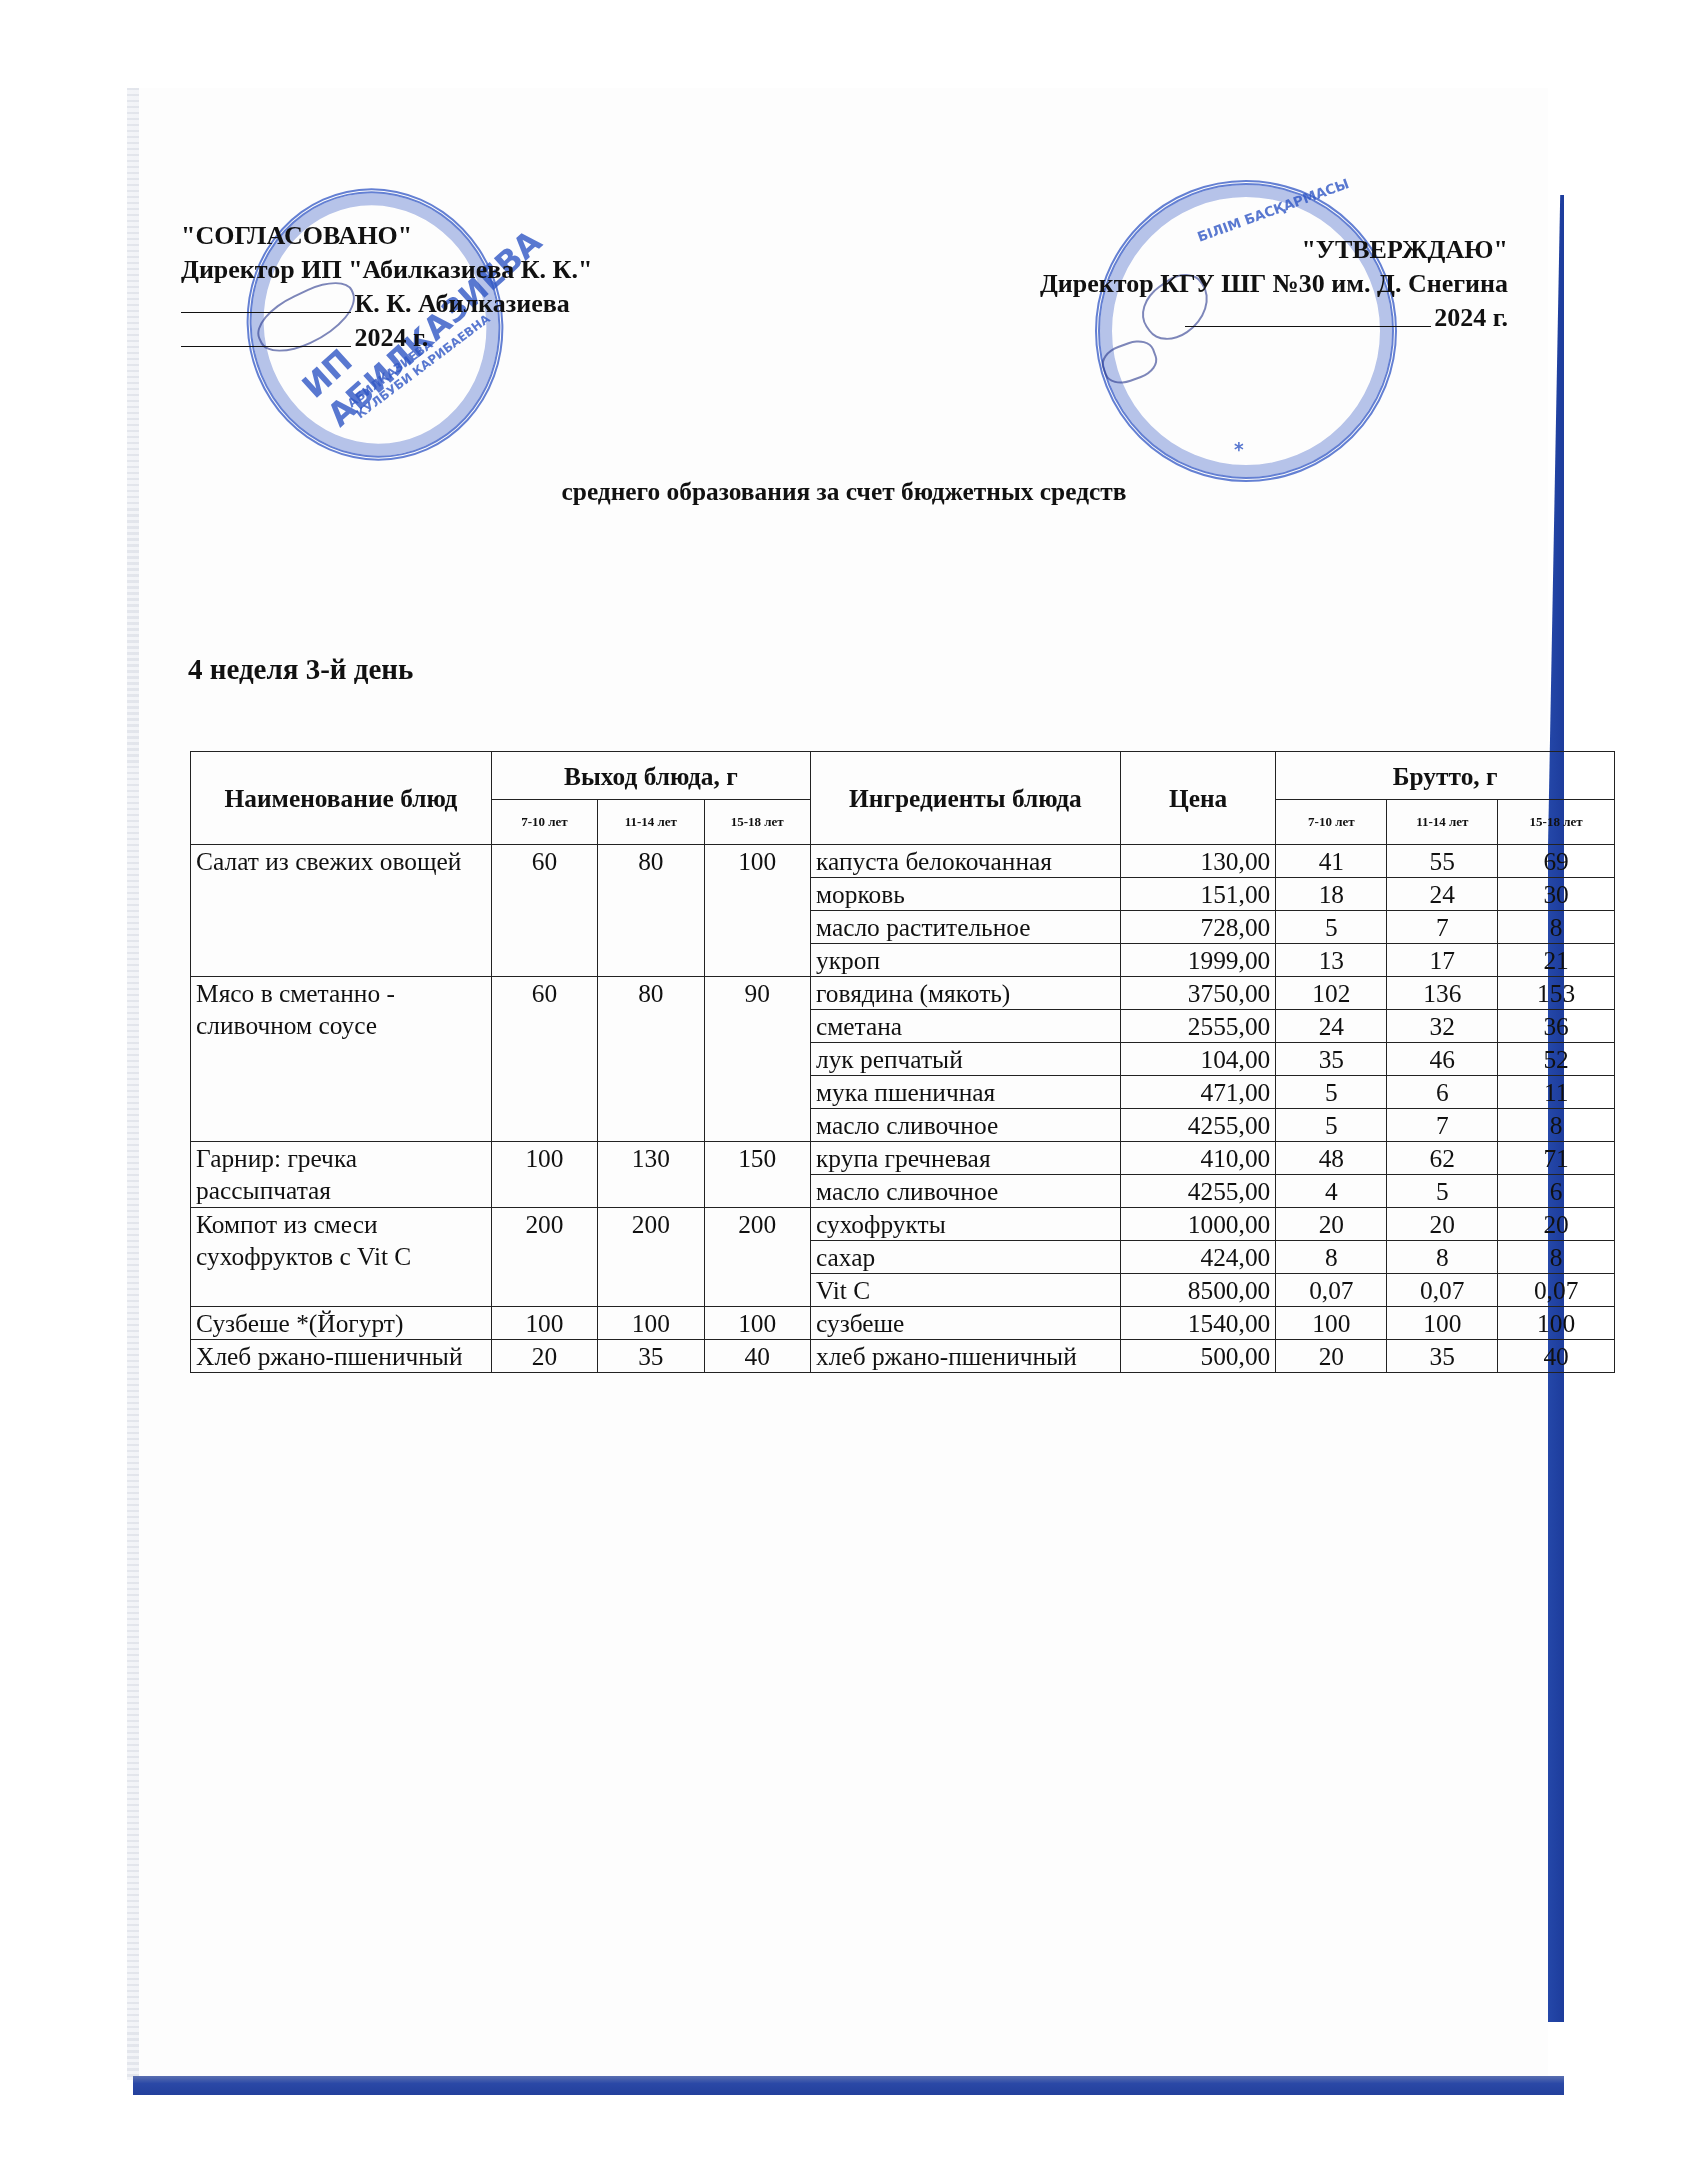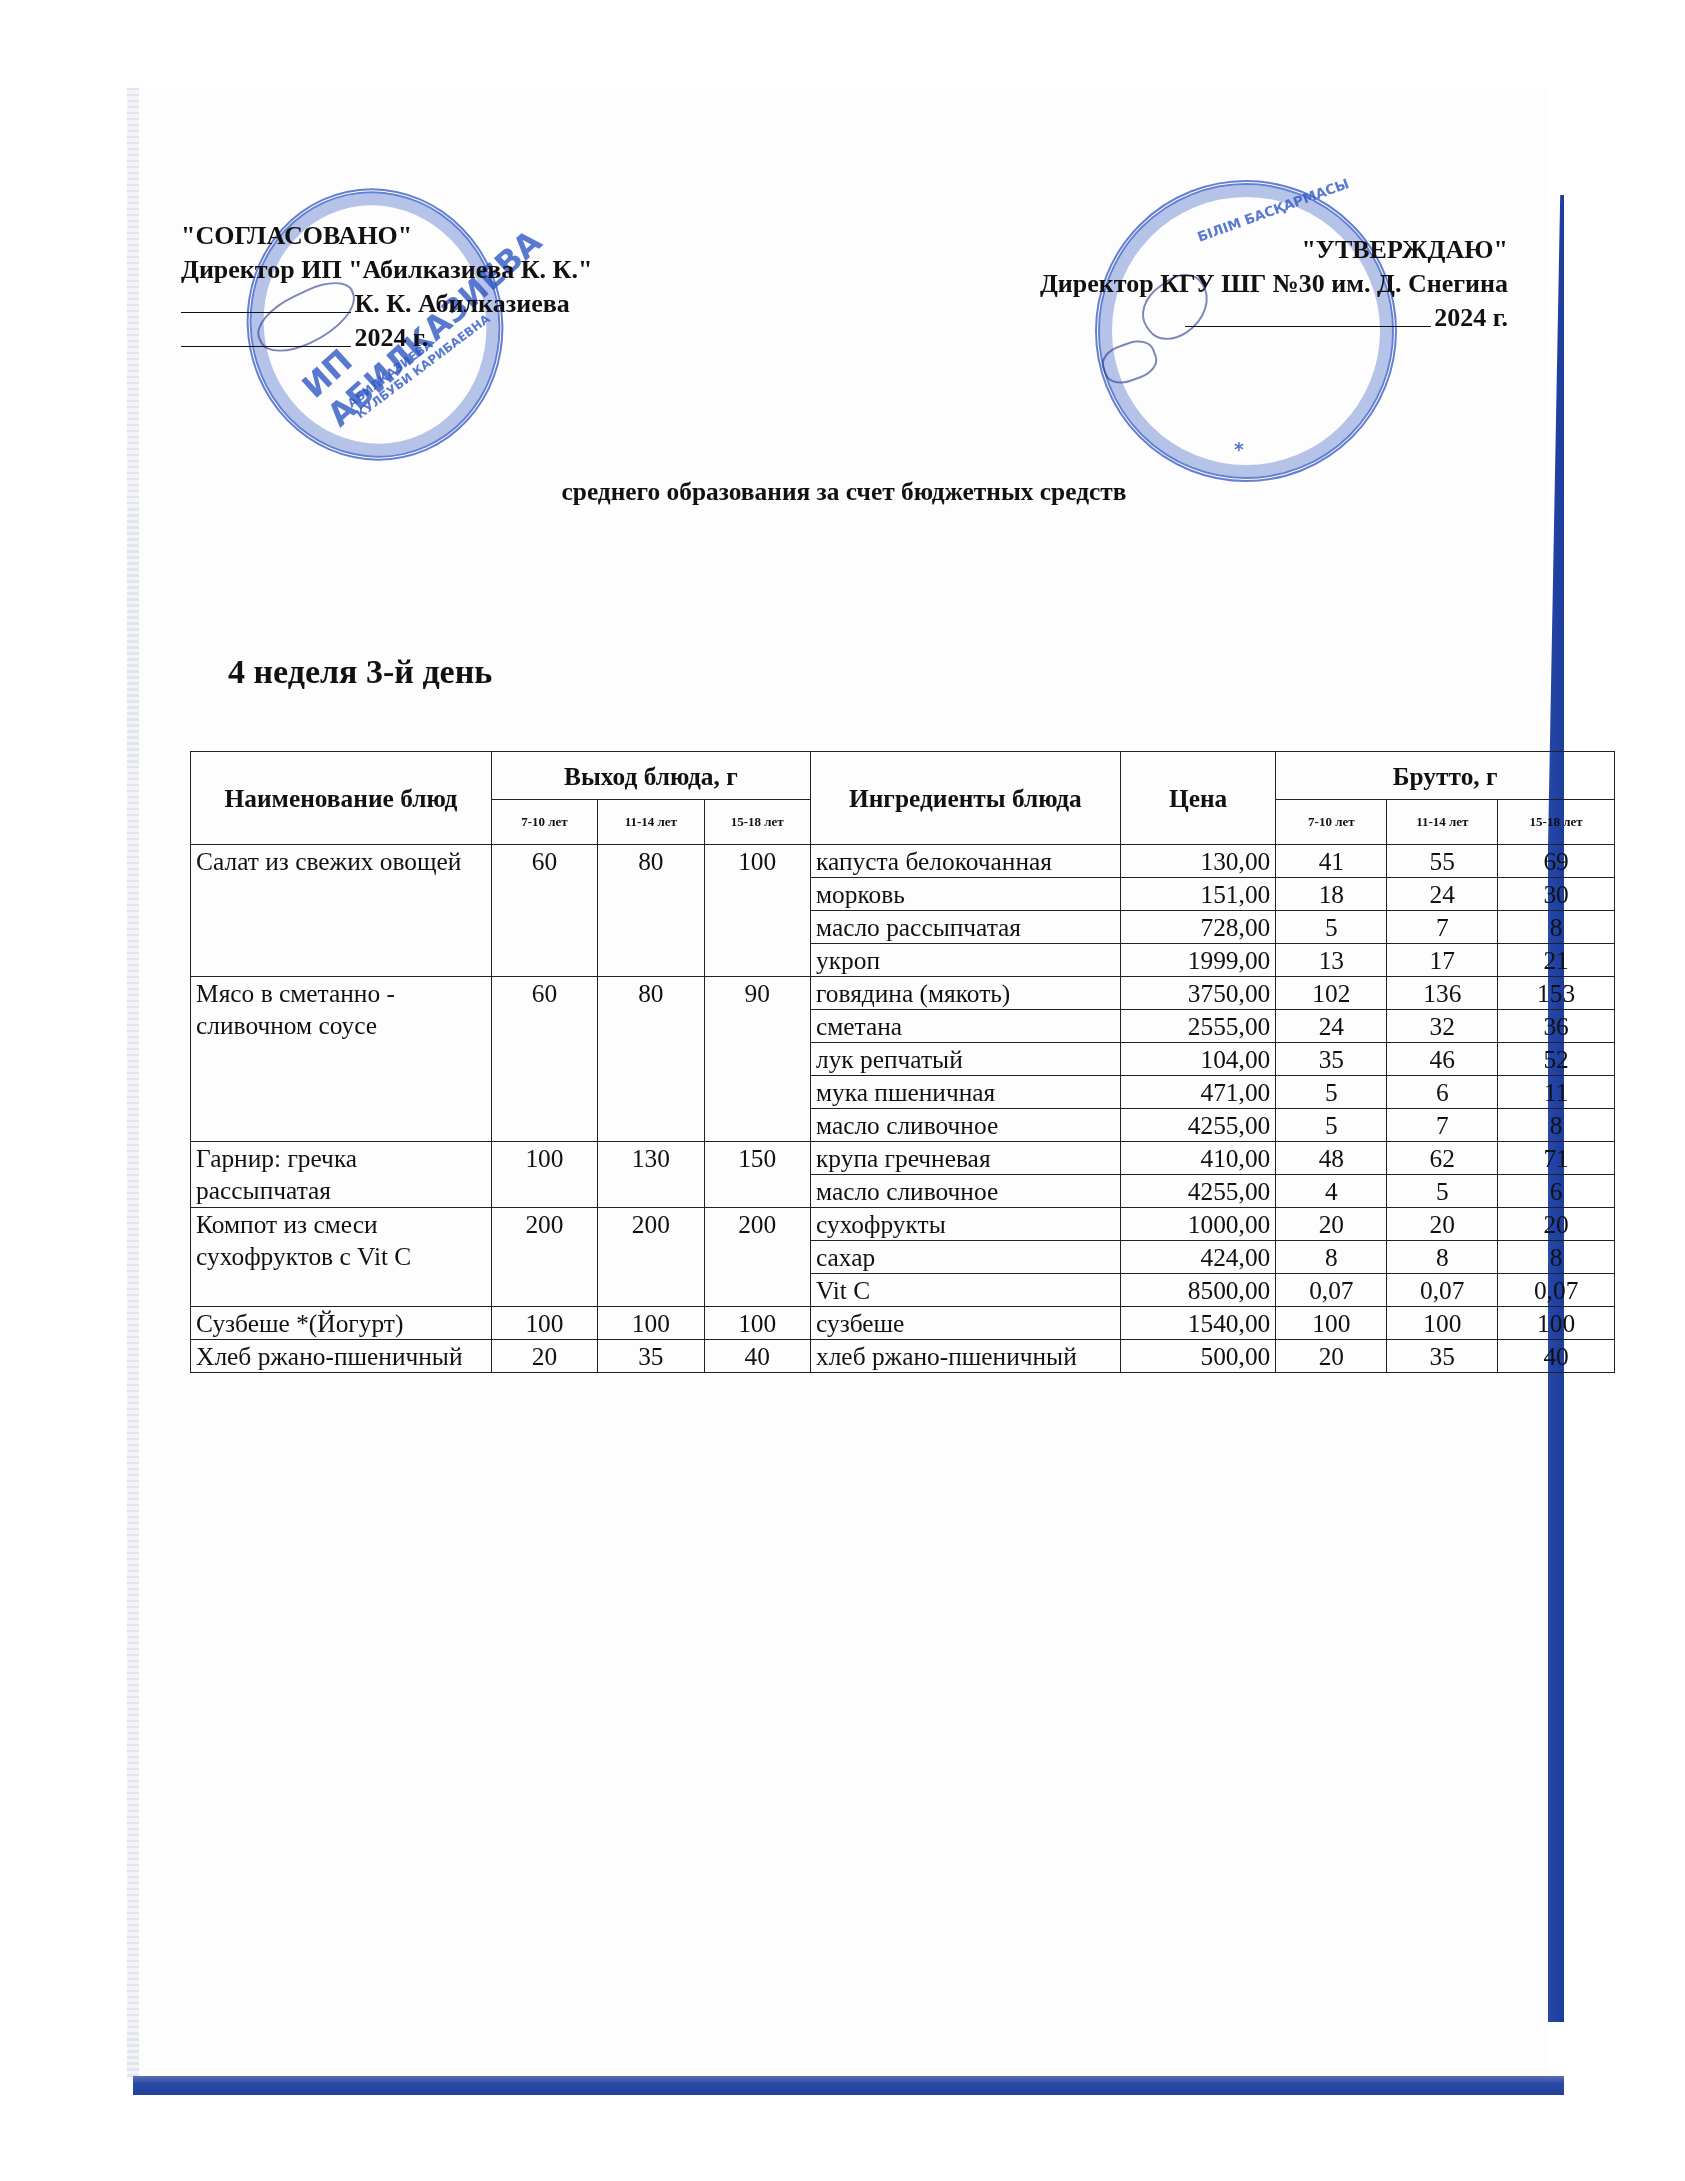--- a/index.html
+++ b/index.html
@@ -54,21 +54,21 @@
 
   .signature {
     position: absolute; border: 2.5px solid rgba(40, 55, 140, .6); border-radius: 50% 40% 60% 45%;
   }
   .signature.left { left: 254px; top: 292px; width: 102px; height: 47px; transform: rotate(-25deg); }
   .signature.right { left: 1140px; top: 280px; width: 68px; height: 51px; transform: rotate(-35deg); }
   .signature.right2 { left: 1102px; top: 343px; width: 51px; height: 34px; transform: rotate(-20deg); border-radius: 40%; }
 
   .title-block { position: absolute; left: 170px; top: 475px; width: 1348px; text-align: center;
     font-weight: bold; font-size: 25.4px; line-height: 32px; }
-  .day-label { position: absolute; left: 188px; top: 653px; font-weight: bold; font-size: 34px; margin-left: 40px; }
+  .day-label { position: absolute; left: 188px; top: 653px; font-weight: bold; font-size: 29px; }
 
   table.menu {
     position: absolute; left: 190px; top: 751px; width: 1425px;
     border-collapse: collapse; font-size: 25.4px; table-layout: fixed;
   }
   table.menu th, table.menu td { border: 1.7px solid #222; padding: 0 5.1px; vertical-align: top; line-height: 32px; }
   table.menu th { font-weight: bold; text-align: center; vertical-align: middle; }
   table.menu th.big { font-size: 25.4px; }
   table.menu th.small { font-size: 13px; height: 44px; }
   table.menu td.num { text-align: center; }
@@ -168,21 +168,21 @@
         <td class="num">69</td>
       </tr>
       <tr>
         <td class="ing">морковь</td>
         <td class="price">151,00</td>
         <td class="num">18</td>
         <td class="num">24</td>
         <td class="num">30</td>
       </tr>
       <tr>
-        <td class="ing">масло рассыпчатая</td>
+        <td class="ing">масло растительное</td>
         <td class="price">728,00</td>
         <td class="num">5</td>
         <td class="num">7</td>
         <td class="num">8</td>
       </tr>
       <tr>
         <td class="ing">укроп</td>
         <td class="price">1999,00</td>
         <td class="num">13</td>
         <td class="num">17</td>

